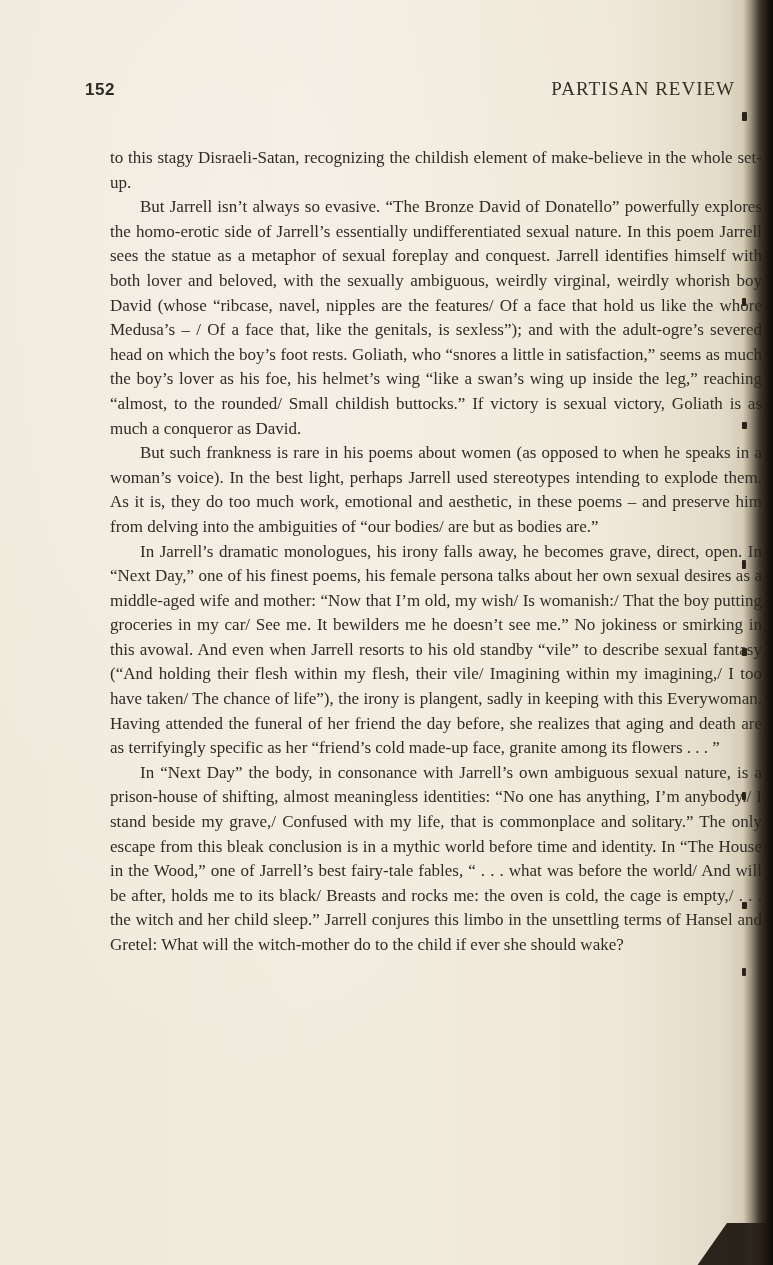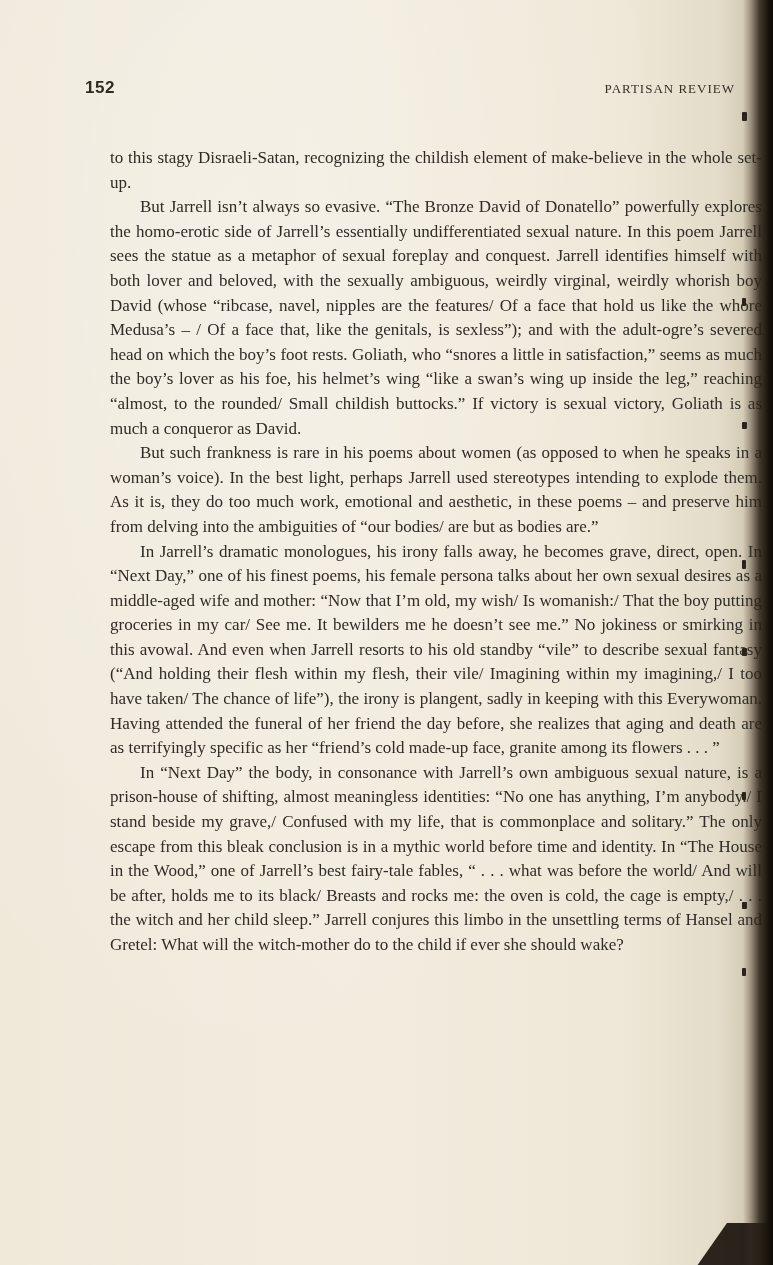--- a/index.html
+++ b/index.html
@@ -54,21 +54,21 @@
     align-items: baseline;
     color: #2e2b25;
   }
   .pagenum {
     font-family: "Liberation Sans", sans-serif;
     font-weight: 700;
     font-size: 17px;
     letter-spacing: 0.5px;
   }
   .journal {
-    font-size: 13px;
+    font-size: 19px;
     letter-spacing: 1px;
     color: #343028;
   }
   .body-text {
     position: absolute;
     left: 85px;
     top: 146px;
     width: 652px;
     color: #2f2b25;
     font-size: 17px;

